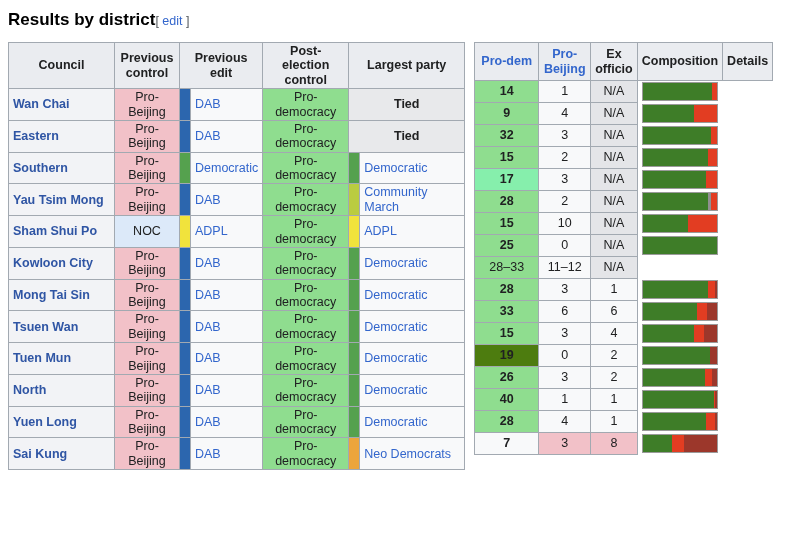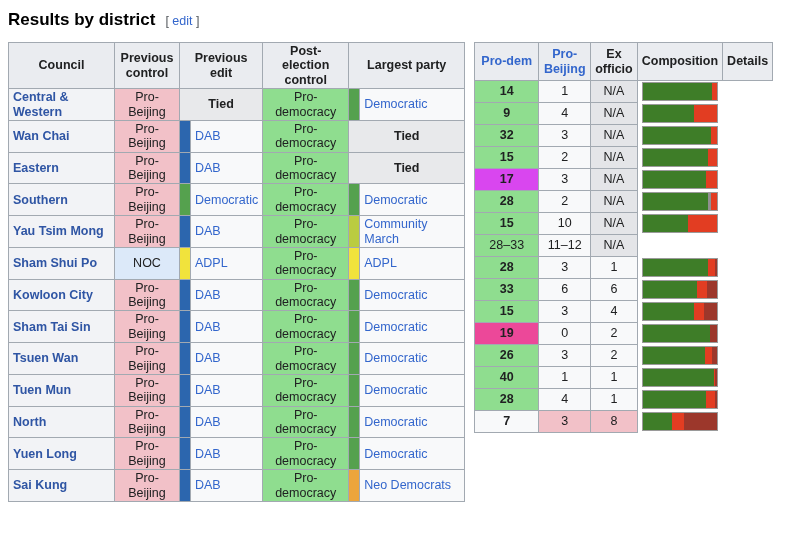--- a/index.html
+++ b/index.html
@@ -2,21 +2,21 @@
 <html style="--border: #a2a9b1; --headerbg: #eaecf0; --cellbg: #f8f9fa; --councilbg: #f2f3f6;"><head>
 <meta charset="utf-8">
 <style>
   :root{
     --border:#a2a9b1; --headerbg:#eaecf0; --cellbg:#f8f9fa; --councilbg:#f2f3f6;
     --link:#2f55a4;
   }
   html,body{margin:0;padding:0;background:#fff;}
   body{font-family:"Liberation Sans","DejaVu Sans",sans-serif;color:#202122;width:800px;height:554px;overflow:hidden;}
   .page{padding:8px 0 0 8px;}
-  .heading{display:flex;align-items:baseline;gap:10px;margin:2px 0 12px 0;}
+  .heading{display:flex;align-items:baseline;gap:0;margin:2px 0 12px 0;}
   .heading h2{font-size:17px;font-weight:bold;margin:0;color:#000;}
   .editsection{font-size:12.5px;color:#54595d;}
   .editsection a{color:#3366cc;text-decoration:none;}
   .tables{display:flex;gap:9px;align-items:flex-start;}
   table{border-collapse:collapse;table-layout:fixed;font-size:12.5px;}
   th,td{border:1px solid var(--border);padding:1px 4px;height:22px;line-height:1.15;vertical-align:middle;box-sizing:border-box;}
   thead th{background:var(--headerbg);font-weight:bold;text-align:center;height:38px;font-size:12.5px;}
   td{background:var(--cellbg);}
   th.council-cell{background:var(--councilbg);text-align:left;font-weight:bold;}
   a{color:#3366cc;text-decoration:none;}
@@ -54,28 +54,20 @@
         <tr>
           <th>Council</th>
           <th>Previous control</th>
           <th colspan="2">Previous edit</th>
           <th>Post-election control</th>
           <th colspan="2">Largest party</th>
         </tr>
       </thead>
       <tbody id="left-body">
           <tr>
-            <th class="council-cell"><a href="#">Central &amp; Western</a></th>
-            <td class="center" style="background: rgb(242, 193, 200);">Pro-Beijing</td>
-            <td class="tiedcell" colspan="2" style="background: rgb(232, 233, 235);">Tied</td>
-            <td class="center" style="background: rgb(143, 221, 143);">Pro-democracy</td>
-            <td class="swatch" style="background: rgb(85, 161, 78);"></td>
-            <td><a href="#">Democratic</a></td>
-          </tr>
-          <tr>
             <th class="council-cell"><a href="#">Wan Chai</a></th>
             <td class="center" style="background: rgb(242, 193, 200);">Pro-Beijing</td>
             <td class="swatch" style="background: rgb(44, 102, 174);"></td>
             <td><a href="#">DAB</a></td>
             <td class="center" style="background: rgb(143, 221, 143);">Pro-democracy</td>
             <td class="tiedcell" colspan="2" style="background: rgb(232, 233, 235);">Tied</td>
           </tr>
           <tr>
             <th class="council-cell"><a href="#">Eastern</a></th>
             <td class="center" style="background: rgb(242, 193, 200);">Pro-Beijing</td>
@@ -114,21 +106,21 @@
           <tr>
             <th class="council-cell"><a href="#">Kowloon City</a></th>
             <td class="center" style="background: rgb(242, 193, 200);">Pro-Beijing</td>
             <td class="swatch" style="background: rgb(44, 102, 174);"></td>
             <td><a href="#">DAB</a></td>
             <td class="center" style="background: rgb(143, 221, 143);">Pro-democracy</td>
             <td class="swatch" style="background: rgb(85, 161, 78);"></td>
             <td><a href="#">Democratic</a></td>
           </tr>
           <tr>
-            <th class="council-cell"><a href="#">Sham Tai Sin</a></th>
+            <th class="council-cell"><a href="#">Mong Tai Sin</a></th>
             <td class="center" style="background: rgb(242, 193, 200);">Pro-Beijing</td>
             <td class="swatch" style="background: rgb(44, 102, 174);"></td>
             <td><a href="#">DAB</a></td>
             <td class="center" style="background: rgb(143, 221, 143);">Pro-democracy</td>
             <td class="swatch" style="background: rgb(85, 161, 78);"></td>
             <td><a href="#">Democratic</a></td>
           </tr>
           <tr>
             <th class="council-cell"><a href="#">Tsuen Wan</a></th>
             <td class="center" style="background: rgb(242, 193, 200);">Pro-Beijing</td>
@@ -237,21 +229,21 @@
             <td class="num" style="background: rgb(228, 229, 232);">N/A</td>
             <td class="nob">
               <div class="comp-frame">
                 <div class="seg" style="width: 88.2353%; background: rgb(62, 125, 40);"></div>
                 <div class="seg" style="width: 11.7647%; background: rgb(226, 61, 34);"></div>
               </div>
             </td>
             <td class="nob"></td>
           </tr>
           <tr>
-            <td class="num bold" style="background: #d946ef;">17</td>
+            <td class="num bold" style="background: #86efac;">17</td>
             <td class="num" style="background: rgb(248, 249, 250);">3</td>
             <td class="num" style="background: rgb(228, 229, 232);">N/A</td>
             <td class="nob">
               <div class="comp-frame">
                 <div class="seg" style="width: 85%; background: rgb(62, 125, 40);"></div>
                 <div class="seg" style="width: 15%; background: rgb(226, 61, 34);"></div>
               </div>
             </td>
             <td class="nob"></td>
           </tr>
@@ -274,20 +266,31 @@
             <td class="num" style="background: rgb(228, 229, 232);">N/A</td>
             <td class="nob">
               <div class="comp-frame">
                 <div class="seg" style="width: 60%; background: rgb(62, 125, 40);"></div>
                 <div class="seg" style="width: 40%; background: rgb(226, 61, 34);"></div>
               </div>
             </td>
             <td class="nob"></td>
           </tr>
           <tr>
+            <td class="num bold" style="background: rgb(143, 221, 143);">25</td>
+            <td class="num" style="background: rgb(248, 249, 250);">0</td>
+            <td class="num" style="background: rgb(228, 229, 232);">N/A</td>
+            <td class="nob">
+              <div class="comp-frame">
+                <div class="seg" style="width: 100%; background: rgb(62, 125, 40);"></div>
+              </div>
+            </td>
+            <td class="nob"></td>
+          </tr>
+          <tr>
             <td class="num" style="background: rgb(143, 221, 143);">28–33</td>
             <td class="num" style="background: rgb(248, 249, 250);">11–12</td>
             <td class="num" style="background: rgb(228, 229, 232);">N/A</td>
             <td class="nob"></td>
             <td class="nob"></td>
           </tr>
           <tr>
             <td class="num bold" style="background: rgb(143, 221, 143);">28</td>
             <td class="num" style="background: rgb(248, 249, 250);">3</td>
             <td class="num" style="background: rgb(248, 249, 250);">1</td>
@@ -320,21 +323,21 @@
             <td class="nob">
               <div class="comp-frame">
                 <div class="seg" style="width: 68.1818%; background: rgb(62, 125, 40);"></div>
                 <div class="seg" style="width: 13.6364%; background: rgb(226, 61, 34);"></div>
                 <div class="seg" style="width: 18.1818%; background: rgb(156, 55, 43);"></div>
               </div>
             </td>
             <td class="nob"></td>
           </tr>
           <tr>
-            <td class="num bold" style="background: #ec4899;">19</td>
+            <td class="num bold" style="background: #4d7c0f;">19</td>
             <td class="num" style="background: rgb(248, 249, 250);">0</td>
             <td class="num" style="background: rgb(248, 249, 250);">2</td>
             <td class="nob">
               <div class="comp-frame">
                 <div class="seg" style="width: 90.4762%; background: rgb(62, 125, 40);"></div>
                 <div class="seg" style="width: 9.52381%; background: rgb(156, 55, 43);"></div>
               </div>
             </td>
             <td class="nob"></td>
           </tr>

